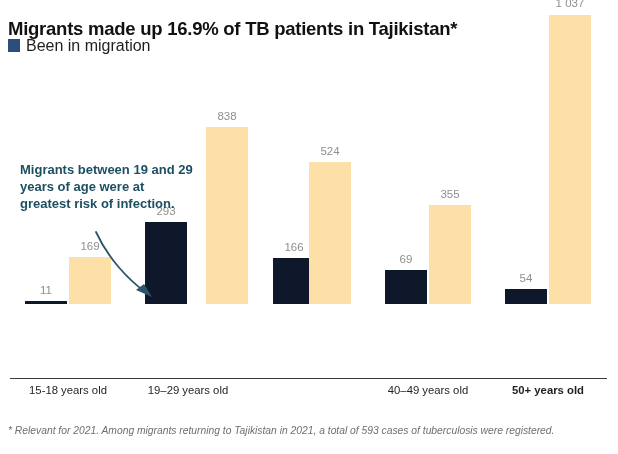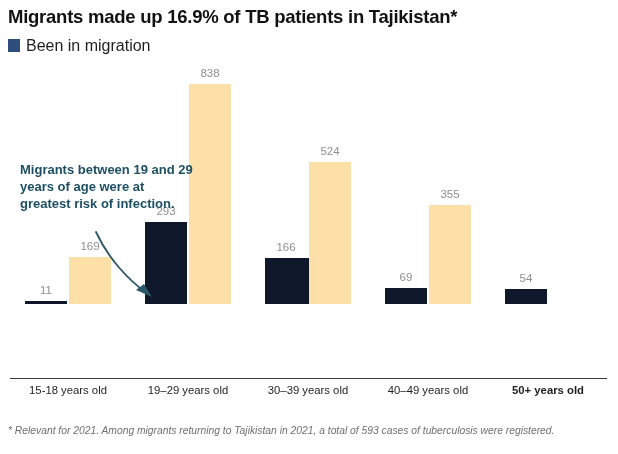--- a/index.html
+++ b/index.html
@@ -13,21 +13,21 @@
     position: relative;
     overflow: hidden;
     font-family: "Liberation Sans", sans-serif;
     color: #1a1a1a;
   }
 
   
   #chart-title {
     position: absolute;
     left: 8px;
-    top: 6px;
+    top: 18px;
     width: 600px;
     font-size: 18.5px;
     font-weight: bold;
     letter-spacing: -0.25px;
     color: #111111;
     line-height: 22px;
     white-space: nowrap;
   }
 
   #legend {
@@ -160,49 +160,51 @@
     <div class="bar series-b" style="left:44px; height:47px;">
       <span class="bar-value" style="top:-17px;">169</span>
     </div>
   </div>
   <div class="group-label" style="left:-2px;">15-18 years old</div>
 
   <div class="bar-group" style="left:145px; width:86px;">
     <div class="bar series-a" style="left:0px; height:82px;">
       <span class="bar-value" style="top:-17px;">293</span>
     </div>
-    <div class="bar series-b" style="left:44px; height:220px;">
+    <div class="bar series-b" style="left:61px; height:177px;">
       <span class="bar-value" style="top:-17px;">838</span>
     </div>
   </div>
   <div class="group-label" style="left:118px;">19–29 years old</div>
 
   <div class="bar-group" style="left:265px; width:86px;">
-    <div class="bar series-a" style="left:0px; height:46px;padding-left:14px;">
+    <div class="bar series-a" style="left:8px; height:46px;padding-left:14px;">
       <span class="bar-value" style="top:-17px;">166</span>
     </div>
     <div class="bar series-b" style="left:44px; height:142px;">
       <span class="bar-value" style="top:-17px;">524</span>
     </div>
   </div>
-  <div class="group-label" style="left:238px;">30–39 years old</div>
 
   <div class="bar-group" style="left:385px; width:86px;">
-    <div class="bar series-a" style="left:0px; height:16px;">
+    <div class="bar series-a" style="left:0px; height:34px;">
       <span class="bar-value" style="top:-17px;">69</span>
     </div>
     <div class="bar series-b" style="left:44px; height:99px;">
       <span class="bar-value" style="top:-17px;">355</span>
     </div>
   </div>
   <div class="group-label" style="left:358px;">40–49 years old</div>
 
   <div class="bar-group" style="left:505px; width:86px;">
     <div class="bar series-a" style="left:0px; height:15px;">
       <span class="bar-value" style="top:-17px;">54</span>
+    </div>
+    <div class="bar series-b" style="left:44px; height:289px;">
+      <span class="bar-value" style="top:-18px;">1 037</span>
     </div>
   </div>
   <div class="group-label" style="left:478px;font-weight:bold;">50+ years old</div>
 
 </div>
 
 <div id="annotation">Migrants between 19 and 29 years of age were at greatest risk of infection.</div>
 <svg id="annotation-arrow" viewBox="0 0 90 85">
   <path d="M 6 4 C 18 30, 38 52, 58 66" stroke="#2b5667" stroke-width="1.8" fill="none" stroke-linecap="round"></path>
   <path d="M 62 69 L 46 62 L 54 56 Z" fill="#2b5667"></path>

